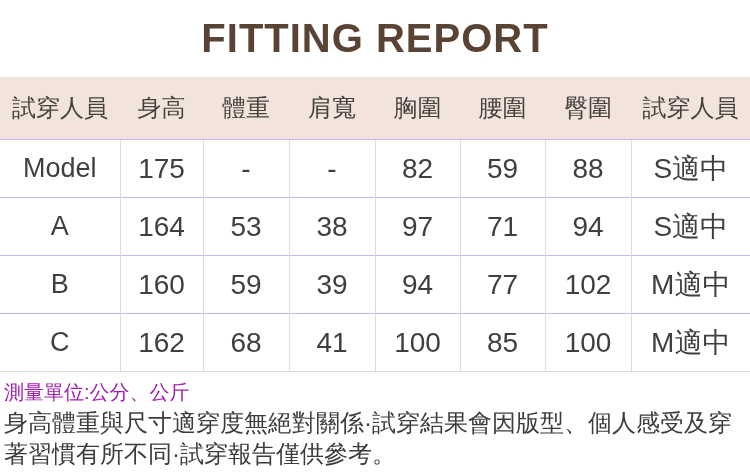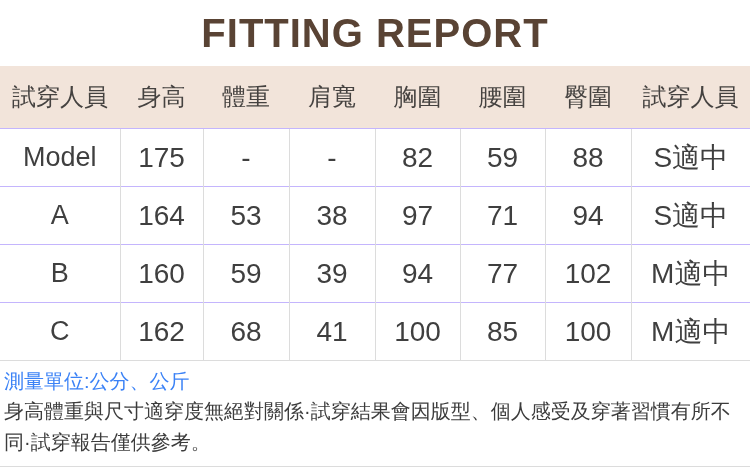--- a/index.html
+++ b/index.html
@@ -14,21 +14,21 @@
     font-family: "Liberation Sans", "DejaVu Sans", sans-serif;
     color: #3f3f3f;
   }
   .page {
     width: 750px;
     height: 472px;
     background: #ffffff;
     box-sizing: border-box;
   }
   .title {
-    height: 66px;
+    height: 77px;
     display: flex;
     align-items: center;
     justify-content: center;
     font-size: 40px;
     font-weight: 700;
     letter-spacing: 1px;
     color: #594334;
   }
   table.fitting {
     width: 750px;
@@ -68,24 +68,24 @@
   }
   .footer {
     box-sizing: border-box;
     width: 750px;
     padding: 5px 6px 8px 4px;
     border-bottom: 1px solid #dcdcdc;
   }
   .unit-note {
     font-size: 20px;
     line-height: 30px;
-    color: #3b82f6;
+    color: #a21caf;
   }
   .disclaimer {
-    font-size: 20px;
+    font-size: 24px;
     line-height: 31px;
     color: #3c3c3c;
   }
 </style>
 </head>
 <body>
 
 <div class="page">
 
   <div class="title">FITTING REPORT</div>

